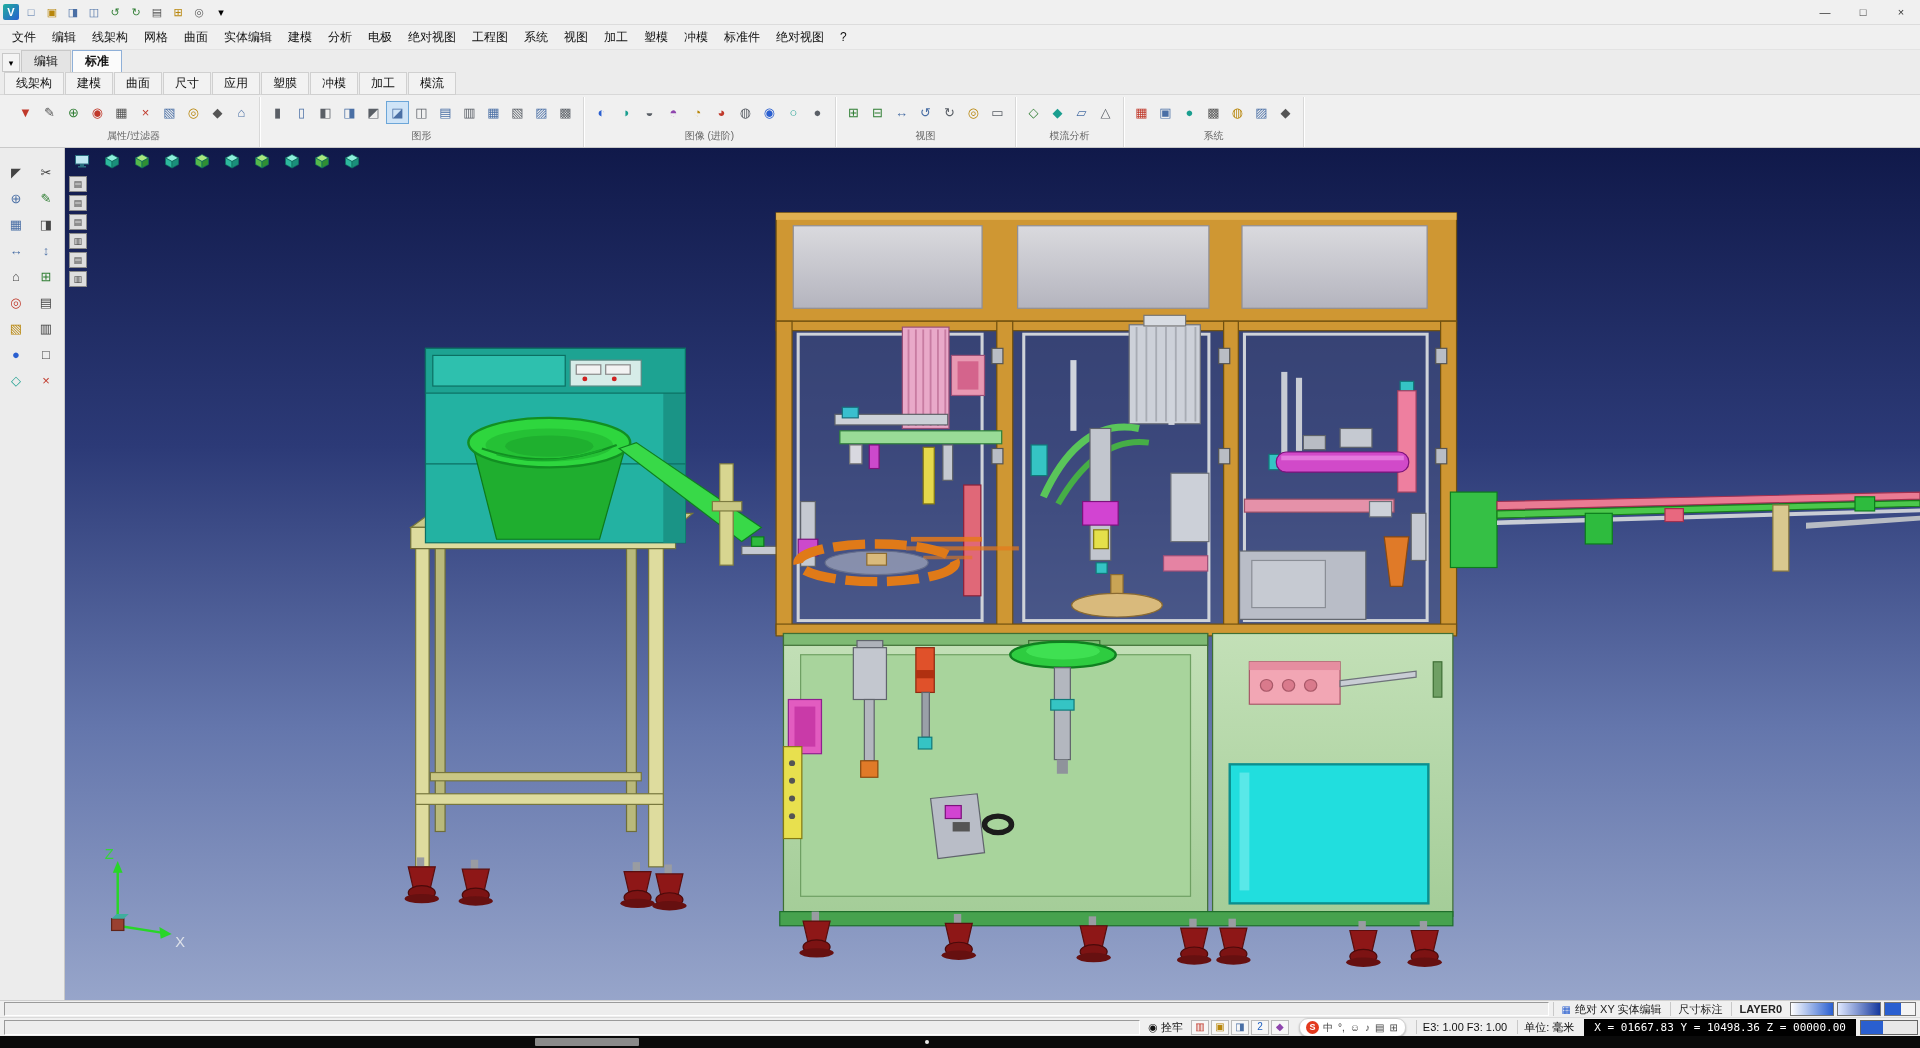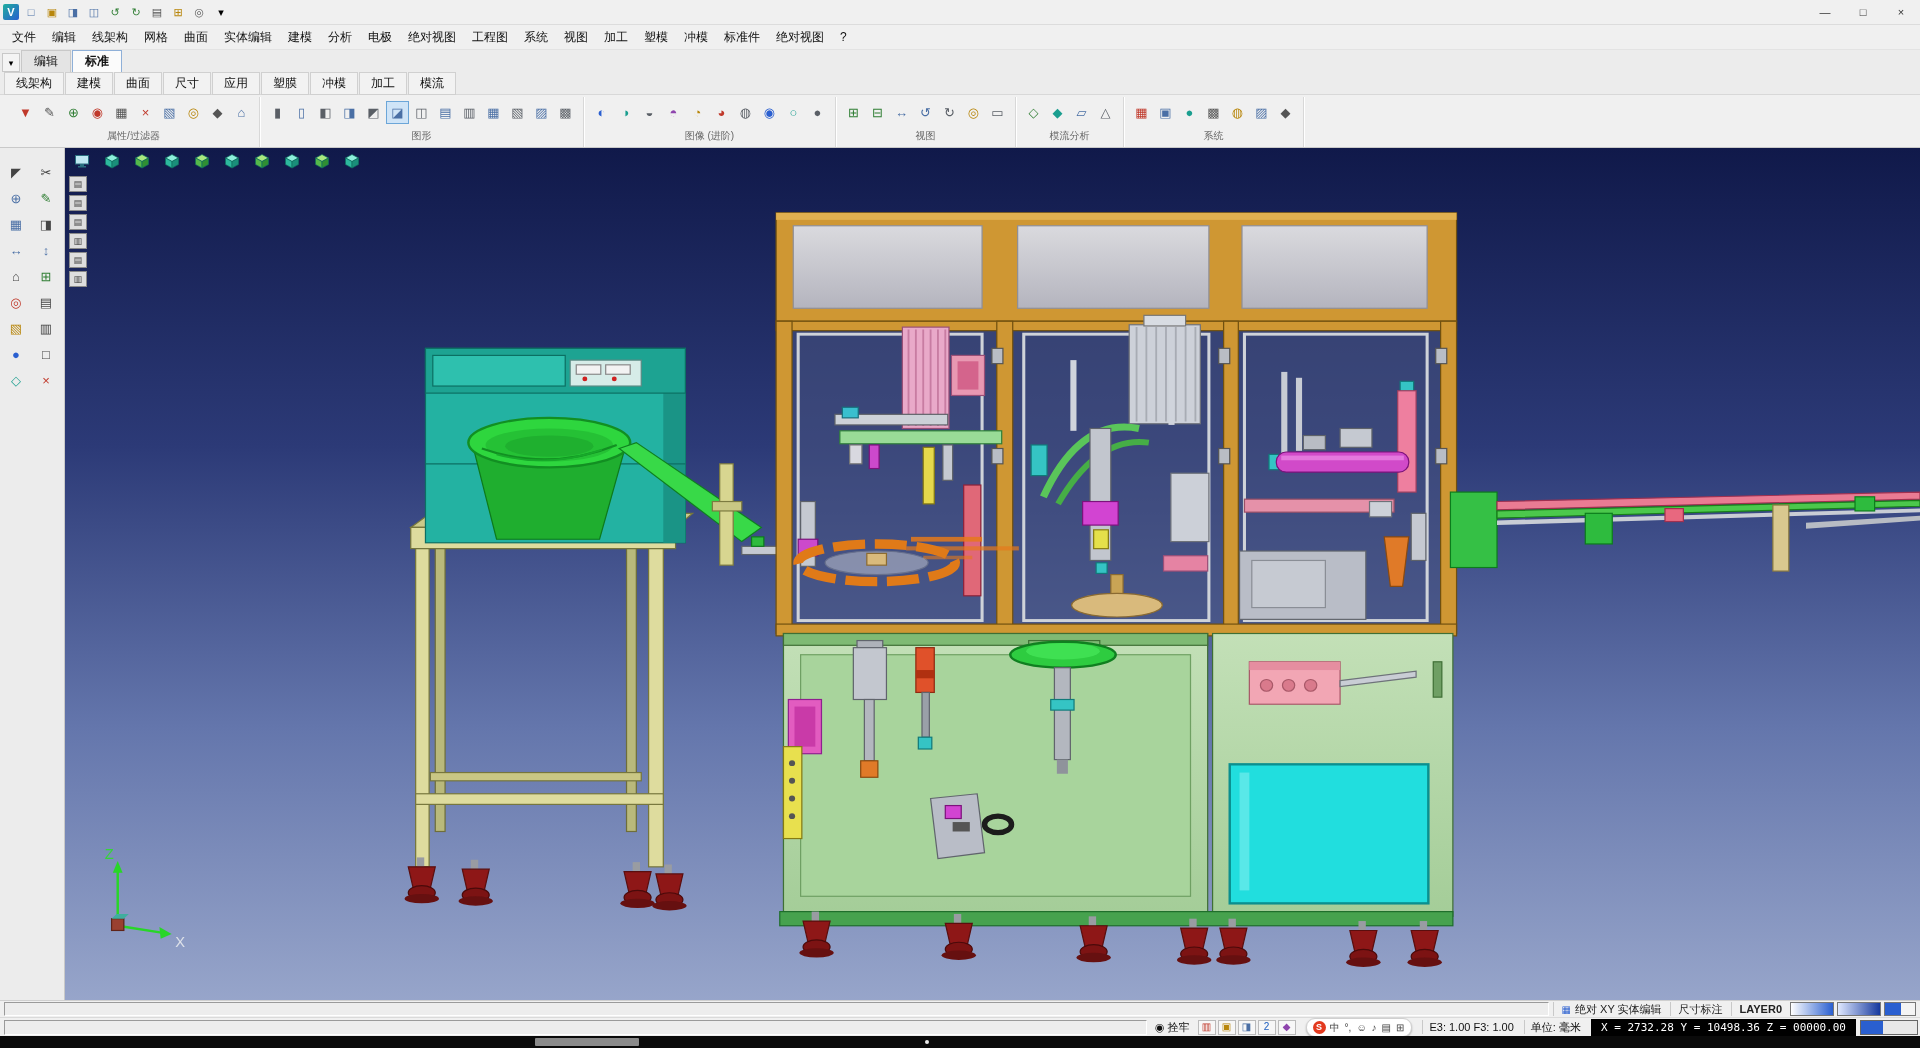--- a/index.html
+++ b/index.html
@@ -614,21 +614,21 @@
       <button class="ime-btn">▤</button>
       <button class="ime-btn">⊞</button>
     </div>
     <div class="scales">
         <span>E3: 1.00 F3: 1.00</span>
       </div>
     <div class="units">
         <span>单位: 毫米</span>
       </div>
     <div class="coords">
-        <span>X = 2732.28 Y = 10498.36 Z = 00000.00</span>
+        <span>X = 01667.83 Y = 10498.36 Z = 00000.00</span>
       </div>
     <div class="endchip"></div>
   </div>
 
   <div class="taskbar">
     <div class="task-seg"></div>
     <div class="task-dot"></div>
   </div>
 
 </div>

